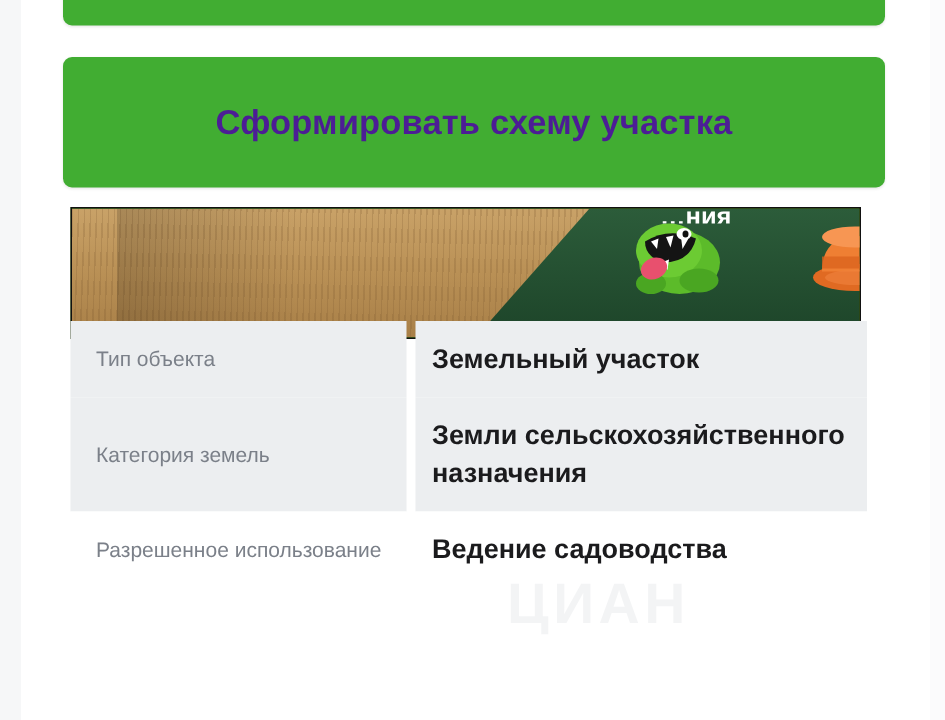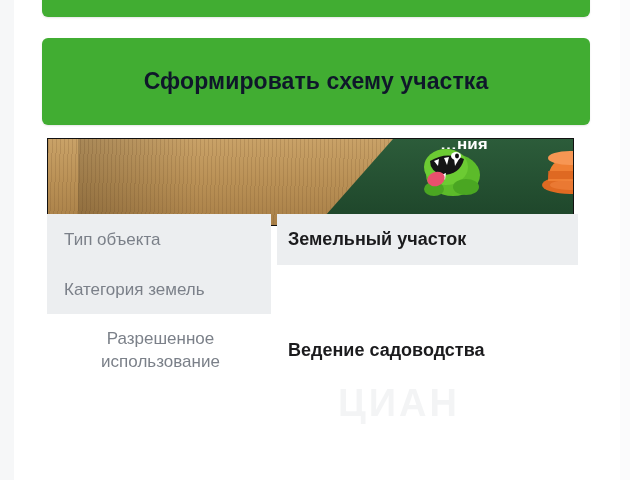--- a/index.html
+++ b/index.html
@@ -34,21 +34,21 @@
     background: #fbfbfc;
   }
 
   
   .btn {
     position: absolute;
     left: 42px;
     width: 548px;
     background: #41ad32;
     border-radius: 6px;
-    color: #0f172a;
+    color: #4c1d95;
     display: flex;
     align-items: center;
     justify-content: center;
     font-size: 23px;
     font-weight: bold;
     letter-spacing: .1px;
     box-shadow: 0 1px 2px rgba(0,0,0,.10);
   }
 
   .btn-top {
@@ -150,21 +150,21 @@
   .row.shade .cell-label,
   .row.shade .cell-value { background: #eceef0; }
   .row.plain .cell-label,
   .row.plain .cell-value { background: #ffffff; }
 
   .cell-label {
     width: 224px;
     flex: 0 0 224px;
     padding: 13px 14px 13px 17px;
     color: #7b8089;
-    font-size: 17px;
+    font-size: 14px;
     line-height: 23px;
     display: flex;
     align-items: center;
     text-align: center;
   }
 
   .cell-value {
     flex: 1 1 auto;
     margin-left: 6px;
     padding: 13px 14px 13px 11px;
@@ -238,20 +238,21 @@
   <div class="table">
 
     <div class="row shade">
       <div class="cell-label">Тип объекта</div>
       <div class="cell-value">Земельный участок</div>
     </div>
 
 
     <div class="row shade tall">
       <div class="cell-label">Категория земель</div>
+      <div class="cell-value">Земли сельскохозяйственного назначения</div>
     </div>
 
     <div class="row plain">
       <div class="cell-label">Разрешенное использование</div>
       <div class="cell-value">Ведение садоводства</div>
     </div>
 
   </div>
 
   <div class="watermark">ЦИАН</div>

